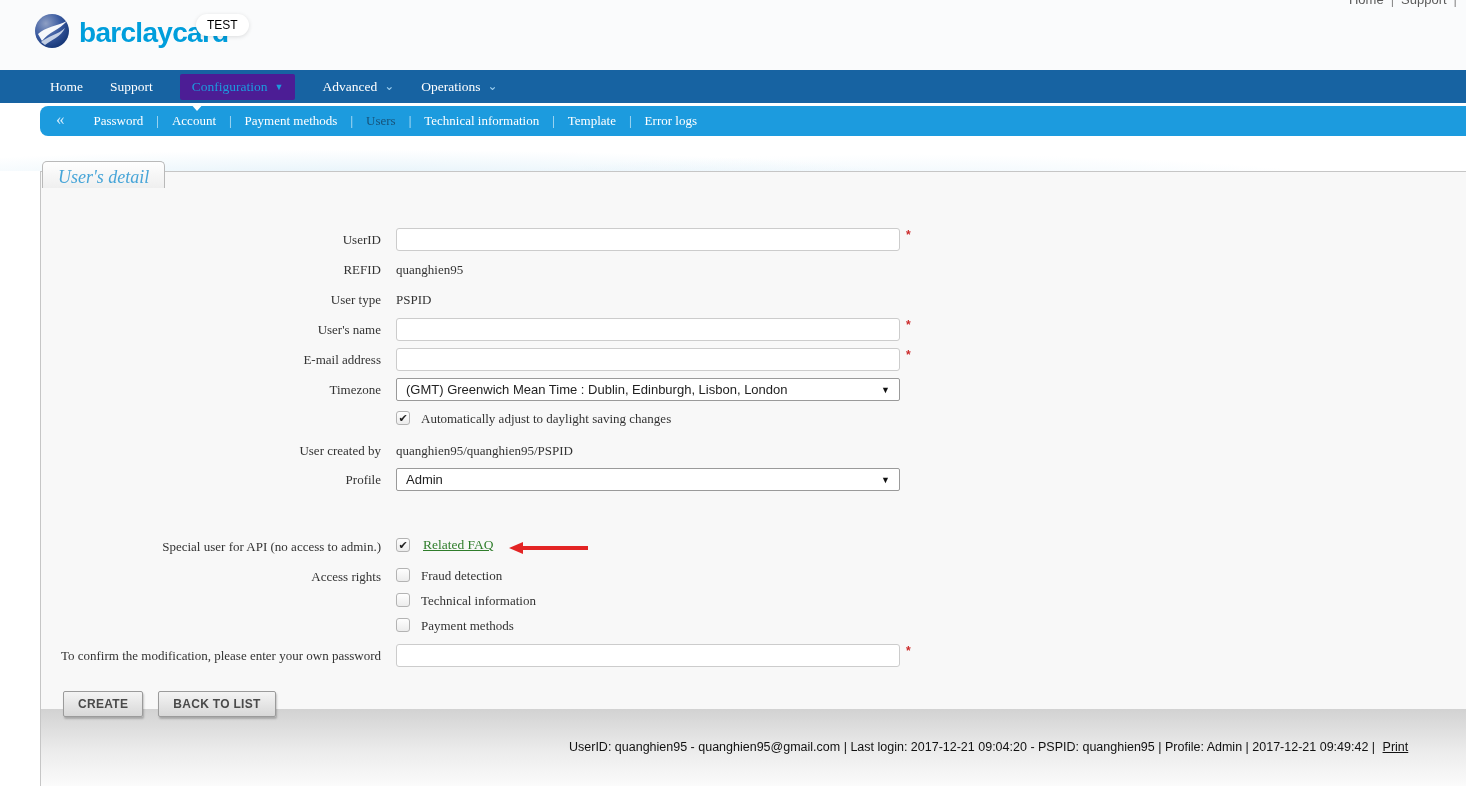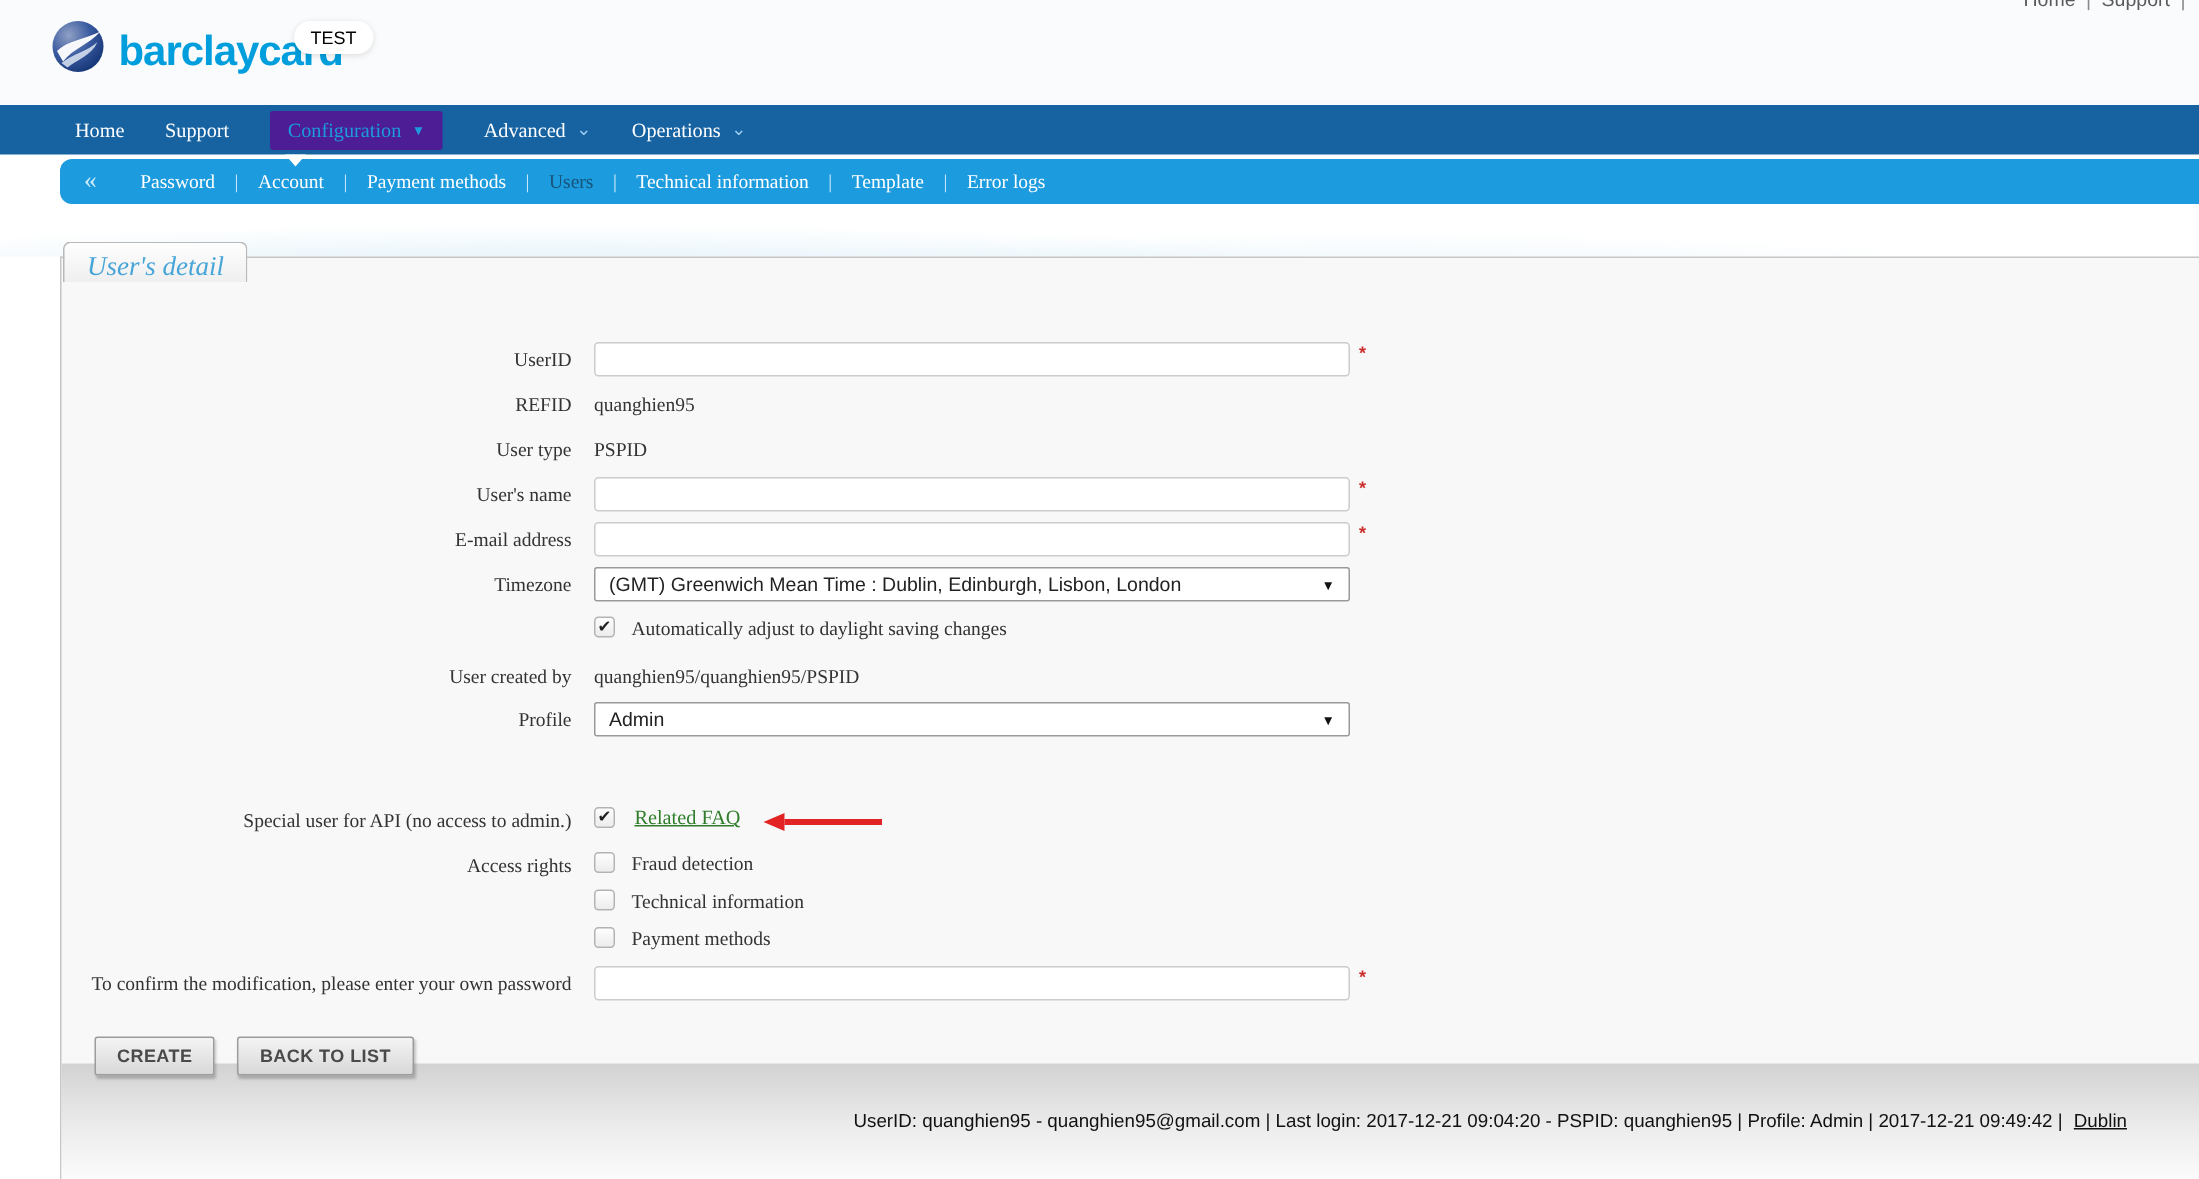--- a/index.html
+++ b/index.html
@@ -323,18 +323,18 @@
       <div class="btn-row">
         <button class="btn">CREATE</button>
         <button class="btn">BACK TO LIST</button>
       </div>
 
     </div>
 
     <div class="footerbar">
       <div class="footer-line">
         <span>UserID: quanghien95 - quanghien95@gmail.com | Last login: 2017-12-21 09:04:20 - PSPID: quanghien95 | Profile: Admin | 2017-12-21 09:49:42 |</span>
-        <span class="print-link">Dublin</span>
+        <span class="print-link">Print</span>
       </div>
     </div>
   </div>
 
 </div>
 
 </body></html>

